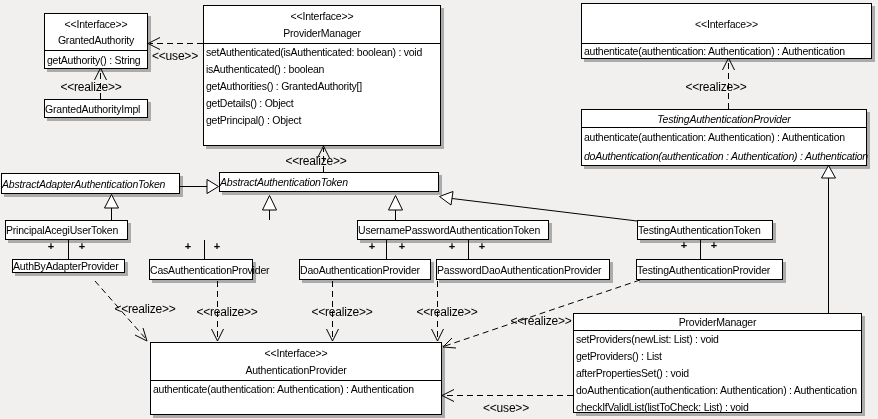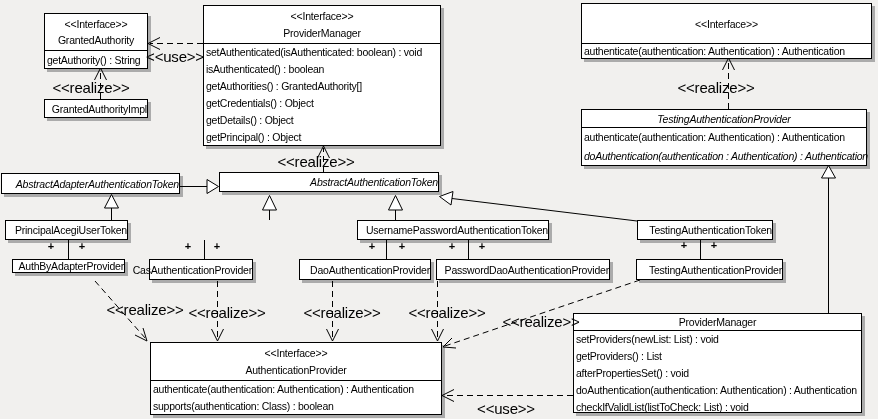--- a/index.html
+++ b/index.html
@@ -22,25 +22,25 @@
   .cname  { font-size:10.5px; letter-spacing:-0.2px; white-space:nowrap; }
   .it { font-style:italic; }
   .m {
     font-size:10.5px; letter-spacing:-0.25px; white-space:nowrap;
     padding-left:2px; line-height:17px;
   }
   .m.lh15 { line-height:15px; }
   .m.lh18 { line-height:18px; }
   .m.lh19 { line-height:19px; }
   .simple {
-    display:flex; align-items:center; justify-content:flex-end;
+    display:flex; align-items:center; justify-content:flex-start;
   }
   .wires { position:absolute; left:0; top:0; pointer-events:none; }
   .lbl {
-    position:absolute; font-size:15px; letter-spacing:-0.2px;
+    position:absolute; font-size:12px; letter-spacing:-0.2px;
     white-space:nowrap; transform:translate(-50%,-50%);
   }
   .plus {
     position:absolute; font-size:11px; font-weight:bold;
     transform:translate(-50%,-50%);
   }
 </style>
 </head>
 <body>
 
@@ -62,21 +62,20 @@
 
   <div class="uml-box" style="left:203px;top:5px;width:238px;height:141px">
     <div class="hdr" style="height:38px">
       <div class="stereo">&lt;&lt;Interface&gt;&gt;</div>
       <div class="cname">ProviderManager</div>
     </div>
     <div>
       <div class="m">setAuthenticated(isAuthenticated: boolean) : void</div>
       <div class="m">isAuthenticated() : boolean</div>
       <div class="m">getAuthorities() : GrantedAuthority[]</div>
-      <div class="m">getCredentials() : Object</div>
       <div class="m">getDetails() : Object</div>
       <div class="m">getPrincipal() : Object</div>
     </div>
   </div>
 
   <div class="uml-box" style="left:581px;top:3px;width:291px;height:56px">
     <div class="hdr" style="height:40px">
       <div class="stereo">&lt;&lt;Interface&gt;&gt;</div>
     </div>
     <div>
@@ -135,21 +134,20 @@
     <div class="cname">TestingAuthenticationProvider</div>
   </div>
 
   <div class="uml-box" style="left:150px;top:342px;width:292px;height:73px">
     <div class="hdr" style="height:38px">
       <div class="stereo">&lt;&lt;Interface&gt;&gt;</div>
       <div class="cname">AuthenticationProvider</div>
     </div>
     <div>
       <div class="m">authenticate(authentication: Authentication) : Authentication</div>
-      <div class="m">supports(authentication: Class) : boolean</div>
     </div>
   </div>
 
   <div class="uml-box" style="left:573px;top:313px;width:289px;height:100px">
     <div class="hdr" style="height:17px">
       <div class="cname">ProviderManager</div>
     </div>
     <div>
       <div class="m">setProviders(newList: List) : void</div>
       <div class="m">getProviders() : List</div>

